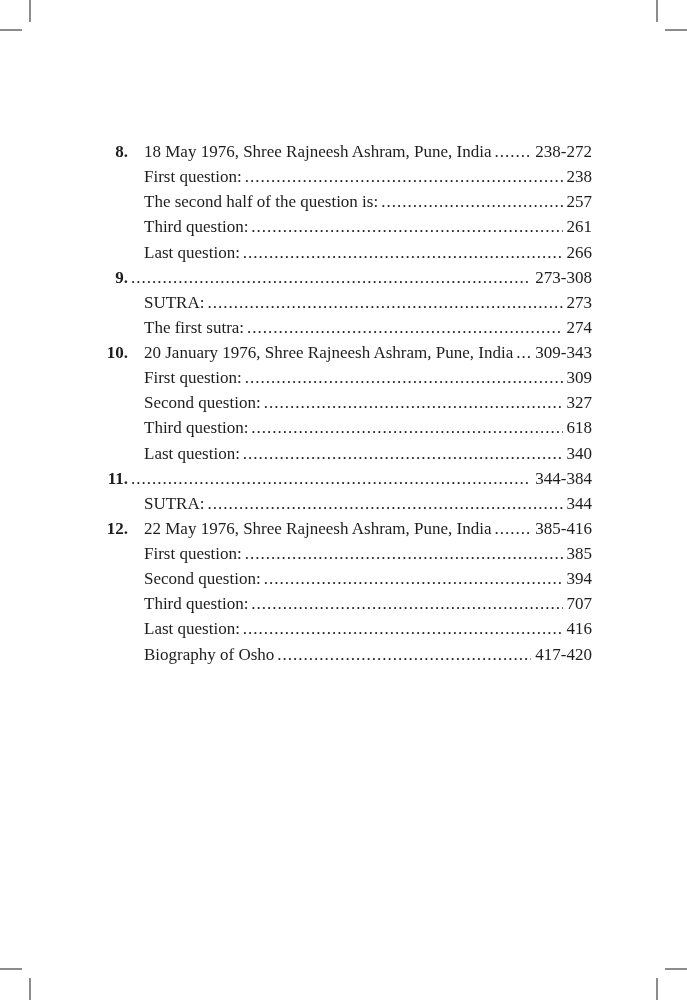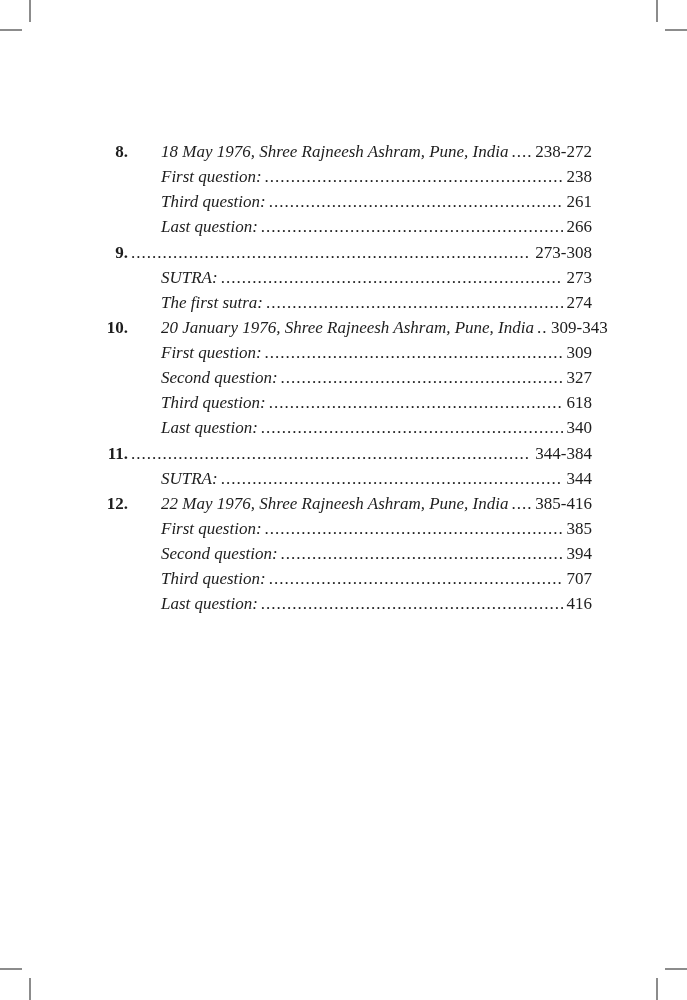--- a/index.html
+++ b/index.html
@@ -41,23 +41,22 @@
     line-height: 25.13px;
     white-space: nowrap;
   }
   .toc-row .num {
     width: 34px;
     flex: 0 0 34px;
     text-align: right;
     font-weight: bold;
   }
   .toc-row .label {
-    margin-left: 33px;
+    margin-left: 16px;
     flex: 0 0 auto;
-    font-style: italic;
   }
   .toc-row .leader {
     flex: 1 1 auto;
     overflow: hidden;
     margin-left: 3px;
     margin-right: 4px;
     min-width: 10px;
   }
   .toc-row .leader::after {
     content: "......................................................................................................................................................";
@@ -89,20 +88,26 @@
     <span class="pages">238-272</span>
   </div>
     <div class="toc-row">
     <span class="num"></span>
     <span class="label">First question:</span>
     <span class="leader"></span>
     <span class="pages">238</span>
   </div>
     <div class="toc-row">
     <span class="num"></span>
+    <span class="label">The second half of the question is:</span>
+    <span class="leader"></span>
+    <span class="pages">257</span>
+  </div>
+    <div class="toc-row">
+    <span class="num"></span>
     <span class="label">Third question:</span>
     <span class="leader"></span>
     <span class="pages">261</span>
   </div>
     <div class="toc-row">
     <span class="num"></span>
     <span class="label">Last question:</span>
     <span class="leader"></span>
     <span class="pages">266</span>
   </div>
@@ -187,13 +192,19 @@
     <span class="label">Third question:</span>
     <span class="leader"></span>
     <span class="pages">707</span>
   </div>
     <div class="toc-row">
     <span class="num"></span>
     <span class="label">Last question:</span>
     <span class="leader"></span>
     <span class="pages">416</span>
   </div>
+    <div class="toc-row">
+    <span class="num"></span>
+    <span class="label">Biography of Osho</span>
+    <span class="leader"></span>
+    <span class="pages">417-420</span>
+  </div>
   </div>
 
 </body></html>

